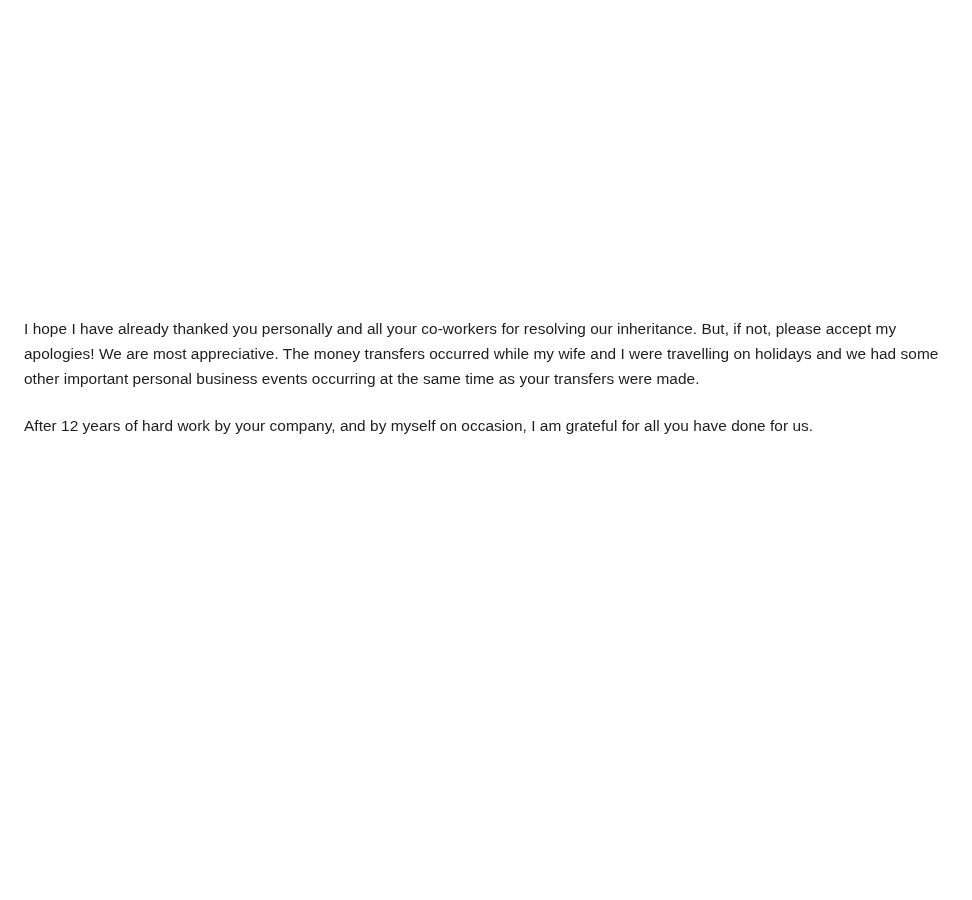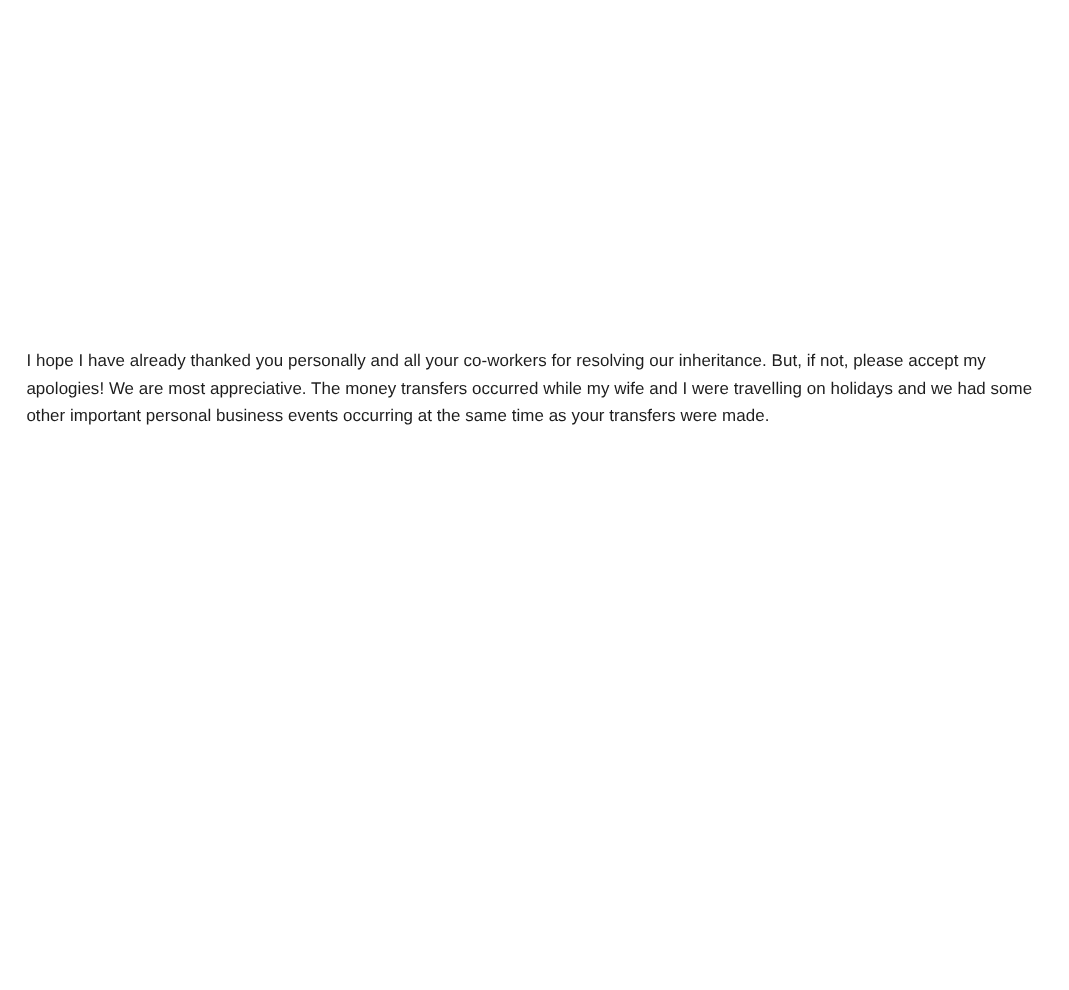--- a/index.html
+++ b/index.html
@@ -56,16 +56,17 @@
   }
 </style>
 </head>
 <body>
 
 <div class="page">
   <div class="letter-body">
 
     <p class="para para-1">I hope I have already thanked you personally and all your co-workers for resolving our inheritance. But, if not, please accept my apologies!  We are most appreciative. The money transfers occurred while my wife and I were travelling on holidays and we had some other important personal business events occurring at the same time as your transfers were made.</p>
 
+    <p class="para para-2">After 12 years of hard work by your company, and by myself on occasion, I am grateful for all you have done for us.</p>
 
 
   </div>
 </div>
 
 </body></html>

